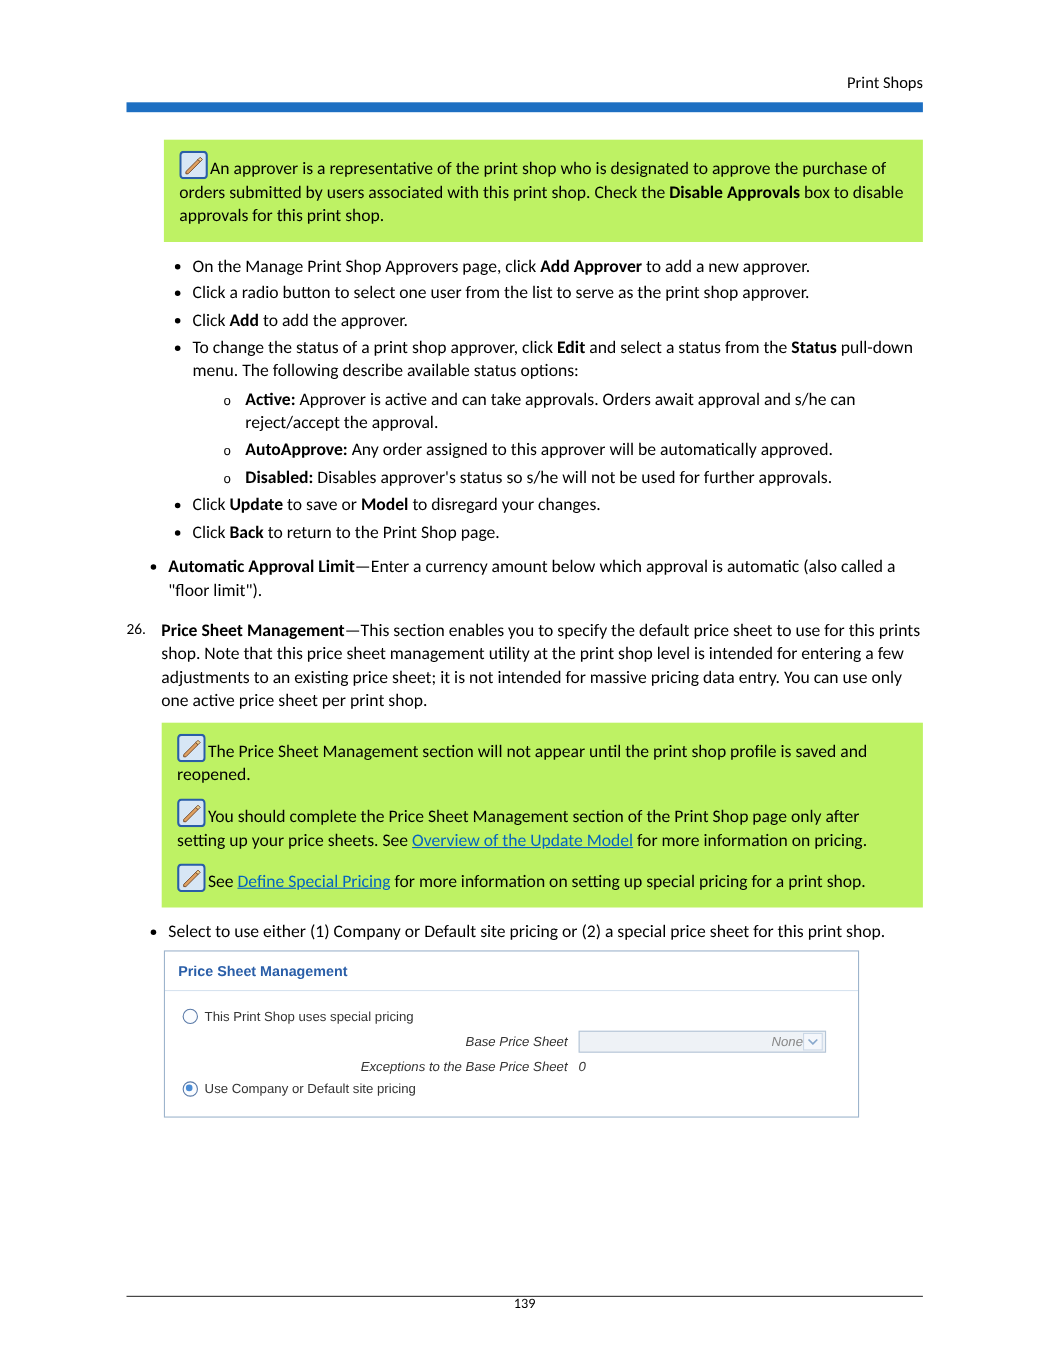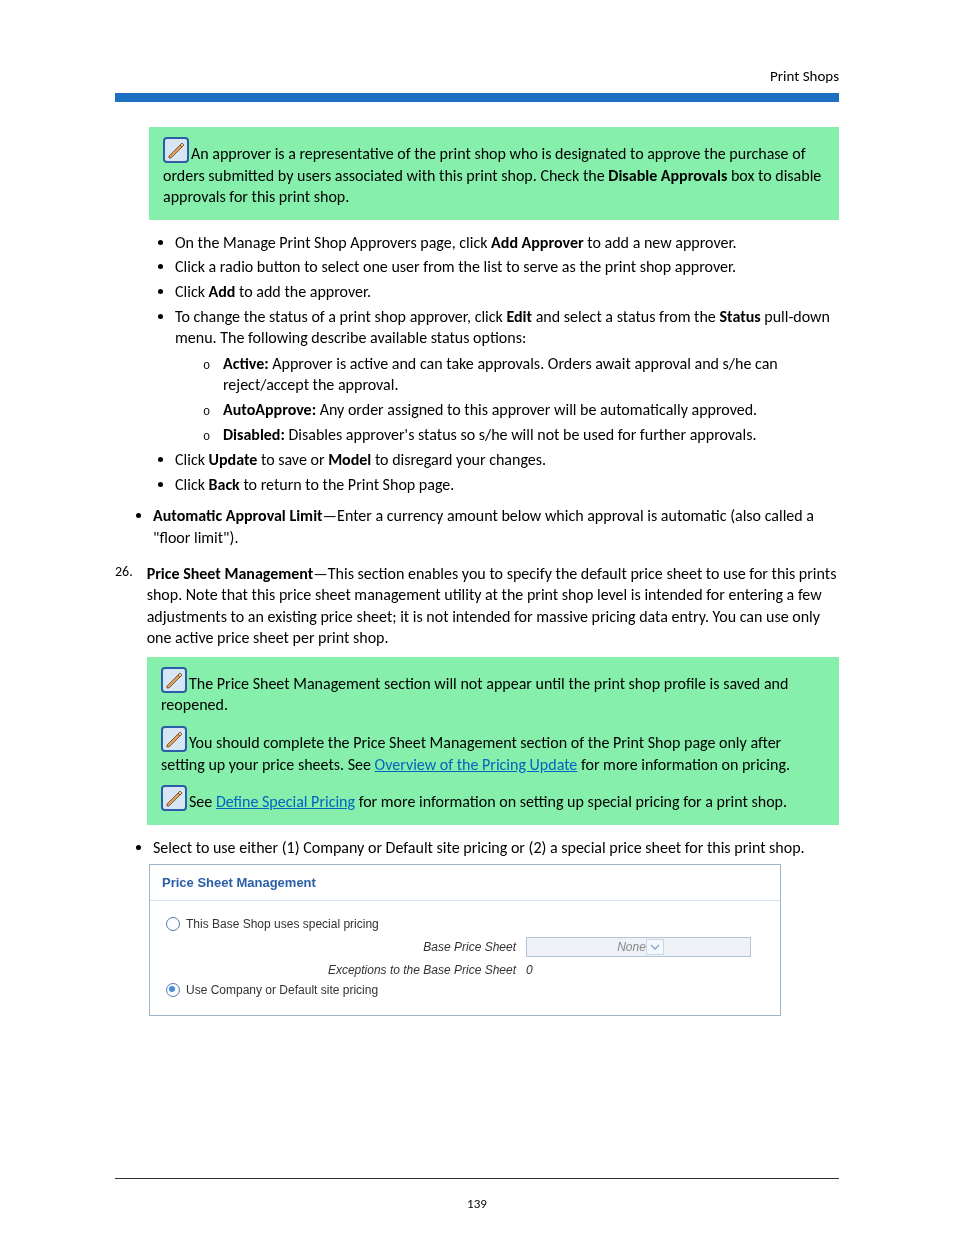--- a/index.html
+++ b/index.html
@@ -23,21 +23,21 @@
     font-size: 15px;
     color: #000;
     margin-bottom: 8px;
   }
   .header-bar {
     height: 9px;
     background: #1d6fc2;
     margin-bottom: 25px;
   }
   .note-frame {
-    background: #86efac;
+    background: #bef264;
     padding: 10px 14px 12px 14px;
     margin: 6px 0 12px 0;
     line-height: 1.35;
   }
   .note-frame.indented {
     margin-left: 34px;
   }
   .note-frame.inner-indented {
     margin-left: 0;
   }
@@ -172,21 +172,21 @@
     width: 40px;
   }
   .form-row .select {
     width: 225px;
     height: 20px;
     border: 1px solid #b3c4d6;
     background: #eef2f6;
     color: #888;
     display: flex;
     align-items: center;
-    justify-content: center;
+    justify-content: flex-end;
     padding: 0 2px 0 6px;
     box-sizing: border-box;
     flex: none;
     font-size: 12px;
   }
   .form-row .select .caret {
     width: 16px;
     height: 14px;
     border: 1px solid #cbd8e6;
     background: #f4f7fb;
@@ -199,21 +199,21 @@
   }
   .footer-line {
     position: absolute;
     bottom: 68px;
     left: 115px;
     right: 115px;
     border-top: 1px solid #333;
   }
   .footer-number {
     position: absolute;
-    bottom: 36px;
+    bottom: 54px;
     left: 0;
     right: 0;
     text-align: center;
     font-size: 13px;
   }
 </style>
 </head>
 <body>
 
 <div class="page">
@@ -277,42 +277,42 @@
           <path d="M17 8 L19 6 L21 8 L19 10 Z" fill="#f0d090" stroke="#6b4020" stroke-width="0.8"></path>
         </svg>
       </span><span>The Price Sheet Management section will not appear until the print shop profile is saved and reopened.</span>
       <div style="height:10px"></div>
       <span class="note-icon">
         <svg width="26" height="26" viewBox="0 0 26 26">
           <rect x="1" y="1" width="24" height="24" rx="3" fill="#d7e6f5" stroke="#2a5ea8" stroke-width="2"></rect>
           <path d="M6 19 L17 8 L19 10 L8 21 L6 21 Z" fill="#e0a060" stroke="#6b4020" stroke-width="0.8"></path>
           <path d="M17 8 L19 6 L21 8 L19 10 Z" fill="#f0d090" stroke="#6b4020" stroke-width="0.8"></path>
         </svg>
-      </span><span>You should complete the Price Sheet Management section of the Print Shop page only after setting up your price sheets. See </span><a class="doc-link">Overview of the Pricing Update</a><span> for more information on pricing.</span>
+      </span><span>You should complete the Price Sheet Management section of the Print Shop page only after setting up your price sheets. See </span><a class="doc-link">Overview of the Update Model</a><span> for more information on pricing.</span>
       <div style="height:10px"></div>
       <span class="note-icon">
         <svg width="26" height="26" viewBox="0 0 26 26">
           <rect x="1" y="1" width="24" height="24" rx="3" fill="#d7e6f5" stroke="#2a5ea8" stroke-width="2"></rect>
           <path d="M6 19 L17 8 L19 10 L8 21 L6 21 Z" fill="#e0a060" stroke="#6b4020" stroke-width="0.8"></path>
           <path d="M17 8 L19 6 L21 8 L19 10 Z" fill="#f0d090" stroke="#6b4020" stroke-width="0.8"></path>
         </svg>
       </span><span>See </span><a class="doc-link">Define Special Pricing</a><span> for more information on setting up special pricing for a print shop.</span>
     </div>
   </div>
 
   <ul class="outer-bullets">
     <li>Select to use either (1) Company or Default site pricing or (2) a special price sheet for this print shop.</li>
   </ul>
 
   <div class="form-panel">
     <div class="form-title">Price Sheet Management</div>
     <div class="form-body">
       <div class="form-row option">
         <span class="radio"></span>
-        <span>This Base Shop uses special pricing</span>
+        <span>This Print Shop uses special pricing</span>
       </div>
       <div class="form-row field">
         <span class="label">Base Price Sheet</span>
         <span class="select">
           <span>None</span>
           <span class="caret">
             <svg width="10" height="6" viewBox="0 0 10 6">
                 <path d="M1 1 L5 5 L9 1" stroke="#88a8cc" stroke-width="1.5" fill="none"></path>
               </svg>
           </span>

